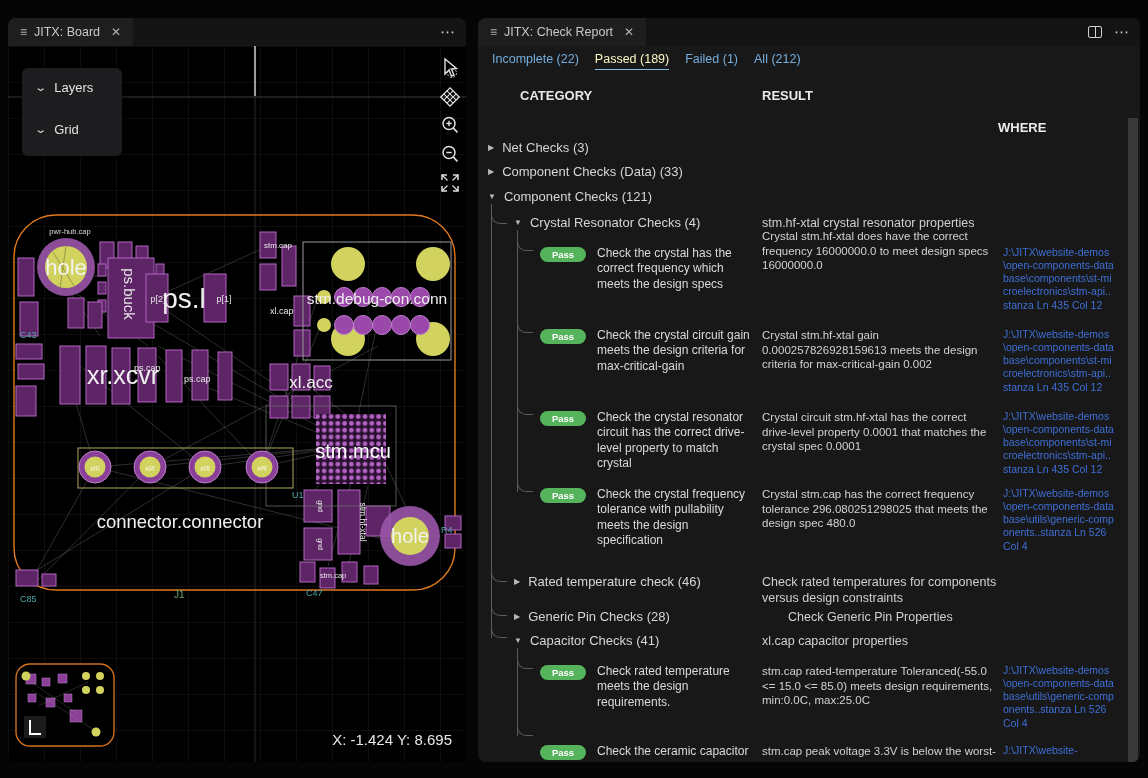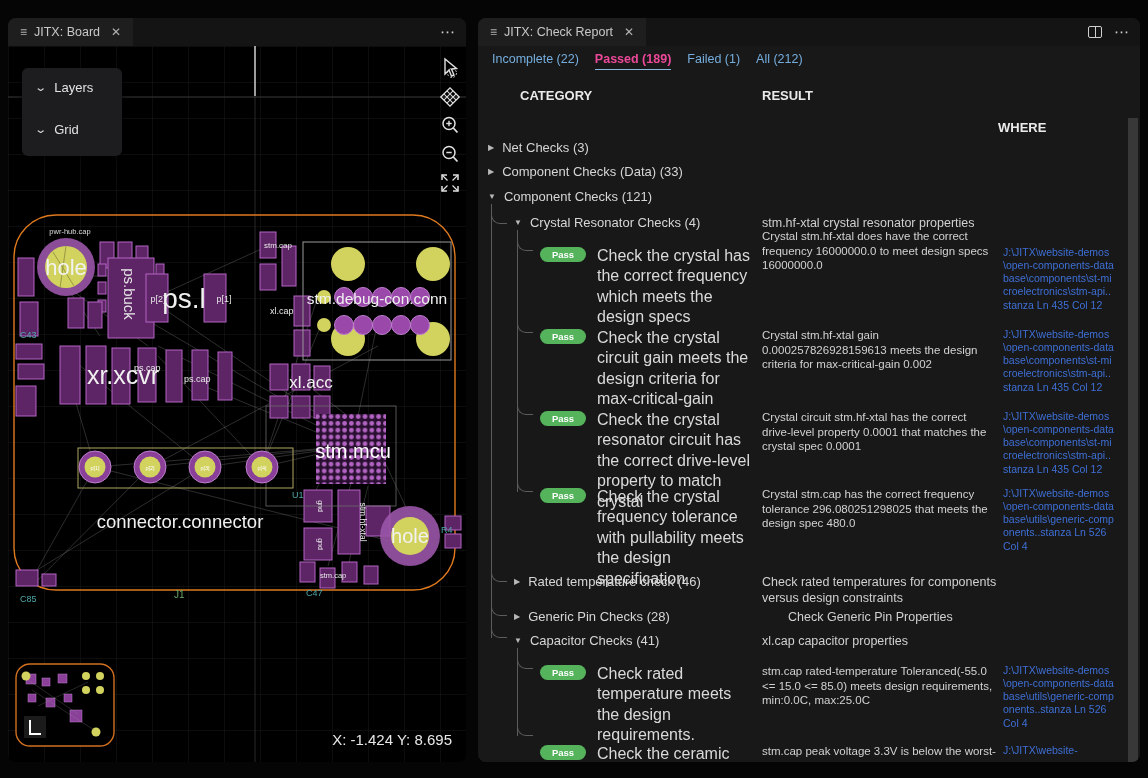--- a/index.html
+++ b/index.html
@@ -20,28 +20,28 @@
   #layers-box { position:absolute; left:14px; top:22px; width:100px; height:88px; background:#1d1d1f; border-radius:6px; box-shadow:0 2px 8px rgba(0,0,0,.6); z-index:5; }
   .layer-row { position:absolute; left:14px; display:flex; gap:9px; align-items:center; color:#e2e2e2; font-size:13px; }
   .chev { color:#dcdcdc; font-size:11px; transform:scaleX(1.4); }
   #board-tools { position:absolute; right:3px; top:10px; width:24px; display:flex; flex-direction:column; gap:5px; z-index:5; }
   #board-tools svg { display:block; }
   #coord-readout { position:absolute; right:14px; bottom:14px; color:#e8e8e8; font-size:15px; z-index:5; }
   
   #report-content { position:absolute; left:0; top:28px; width:662px; height:716px; background:#181818; overflow:hidden; }
   #filter-row { position:absolute; left:14px; top:6px; display:flex; gap:16px; font-size:12.5px; }
   .filter { color:#75aede; padding-bottom:3px; cursor:pointer; }
-  .filter.active { color:#ec4899; font-weight:bold; border-bottom:1px solid #86b8e0; }
+  .filter.active { color:#fef9c3; font-weight:normal; border-bottom:1px solid #86b8e0; }
   .col-head { position:absolute; color:#eaeaea; font-size:13px; font-weight:bold; top:42px; }
   .grp { position:absolute; display:flex; align-items:flex-start; gap:8px; }
   .tri { font-size:8px; color:#b8b8b8; margin-top:3px; }
   .grp-label { color:#d6d6d6; font-size:13px; white-space:nowrap; }
   .grp-result { position:absolute; color:#d0d0d0; font-size:12.5px; width:240px; line-height:1.25; }
   .badge { position:absolute; width:46px; height:15px; border-radius:8px; background:#55b35c; color:#ffffff; font-size:9.5px; font-weight:bold; text-align:center; line-height:15px; }
-  .chk-cat { position:absolute; left:119px; width:155px; color:#dadada; font-size:16px; line-height:1.28; }
+  .chk-cat { position:absolute; left:119px; width:155px; color:#dadada; font-size:12px; line-height:1.28; }
   .chk-res { position:absolute; left:284px; width:234px; color:#d2d2d2; font-size:11.5px; line-height:1.28; }
   .chk-where { position:absolute; left:525px; width:113px; color:#3e6fd6; font-size:10.5px; line-height:1.25; word-break:break-all; cursor:pointer; }
   .vline { position:absolute; width:1px; background:#5c5c5c; }
   .elbow { position:absolute; border-left:1px solid #5c5c5c; border-bottom:1px solid #5c5c5c; border-bottom-left-radius:9px; }
   #scroll-thumb { position:absolute; right:2px; top:72px; width:10px; height:650px; background:rgba(125,125,125,.32); }
   .bottom-strip { position:absolute; left:0; right:0; bottom:0; height:14px; background:#050505; }
 </style>
 </head>
 <body>
 

